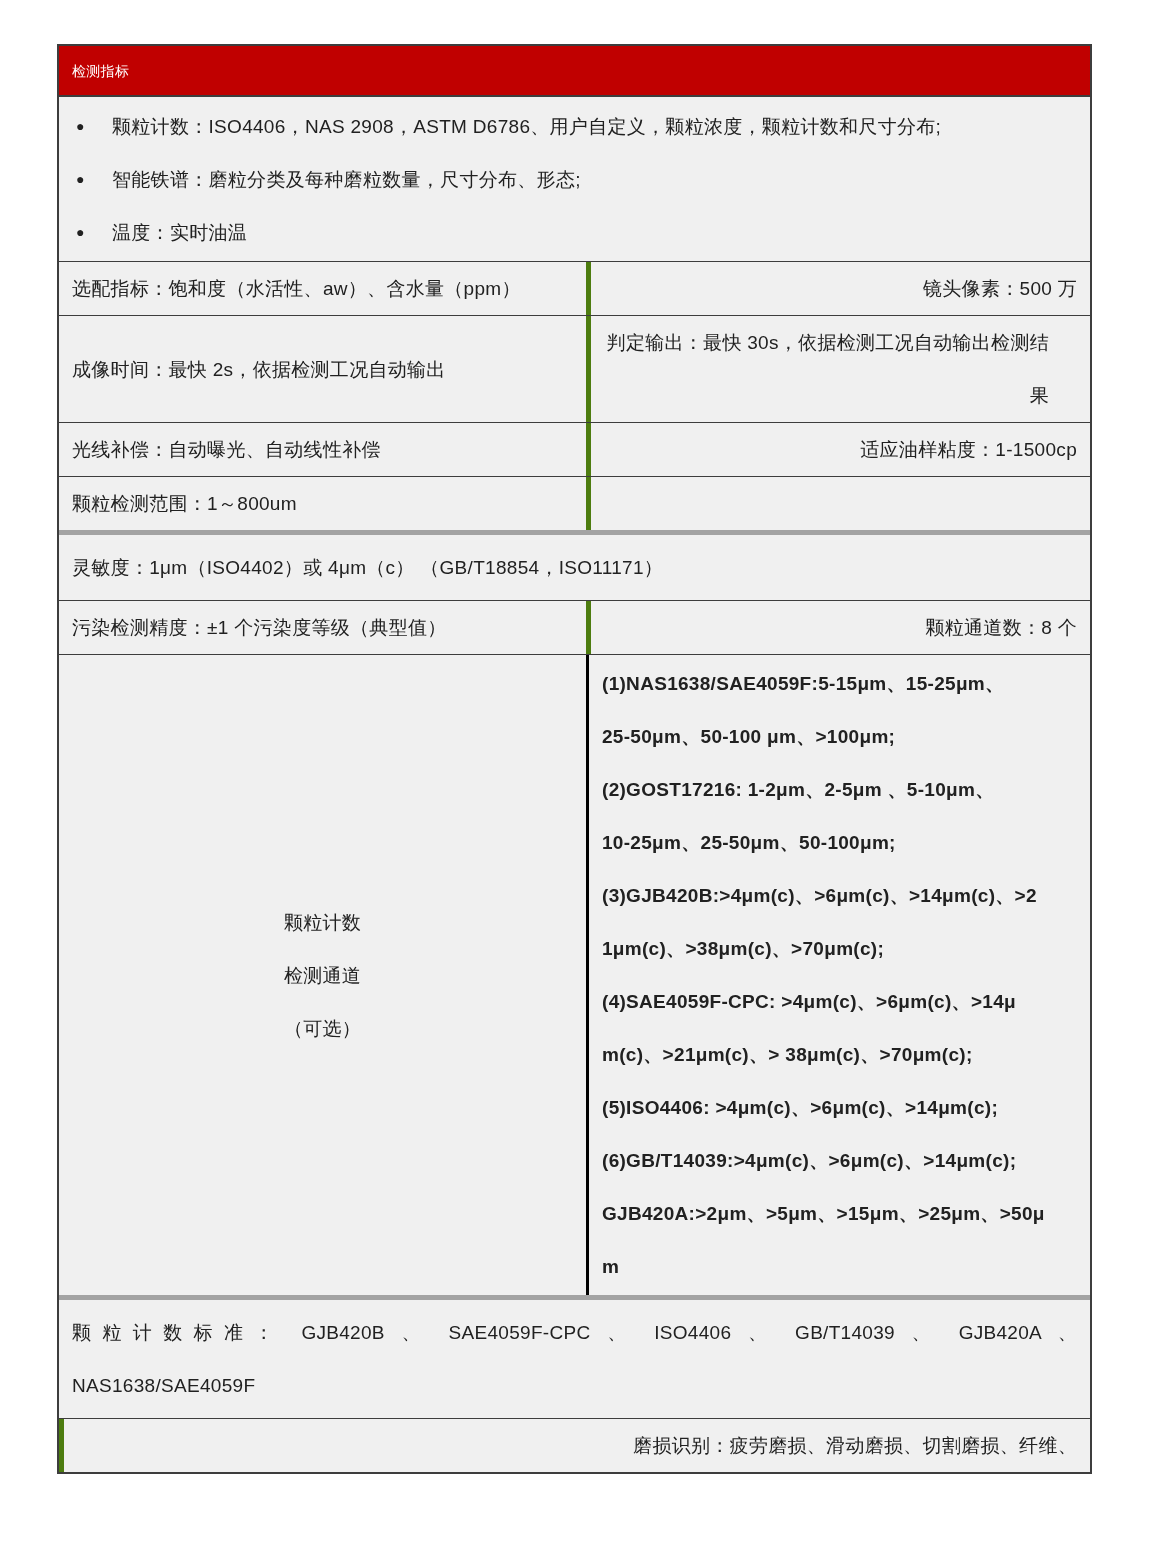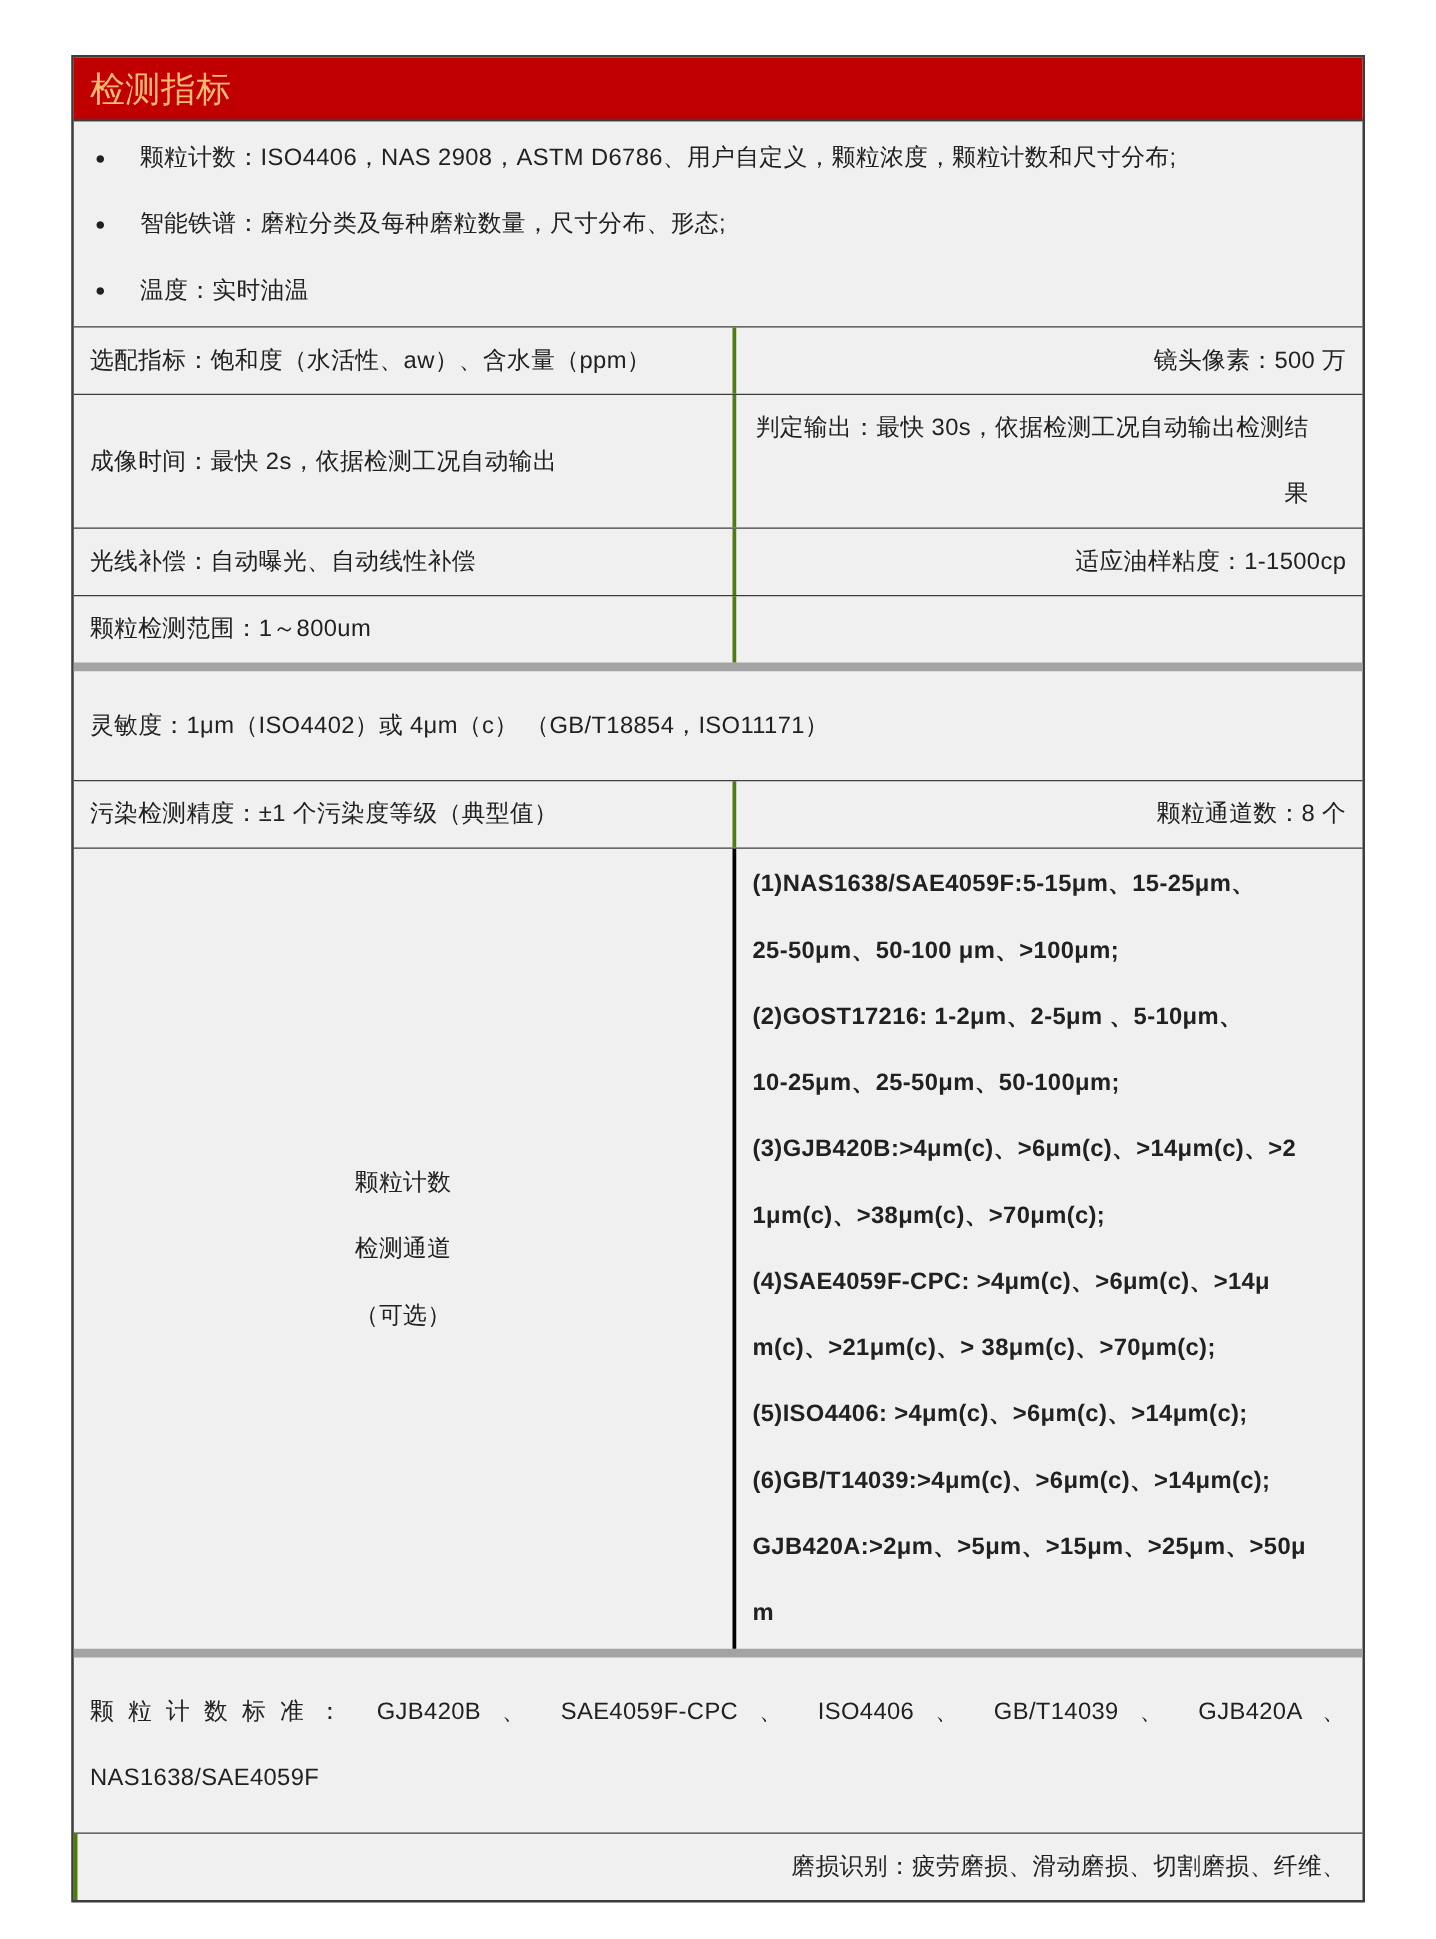--- a/index.html
+++ b/index.html
@@ -16,41 +16,41 @@
     box-sizing: border-box;
     border: 2px solid #3d3d3d;
     background: #f0f0f0;
     font-size: 19px;
     line-height: 53px;
     letter-spacing: 0.3px;
   }
 
   .hdr {
     background: #c00000;
-    color: #fdba74;
+    color: #ffffff;
     height: 51px; line-height: 51px;
     padding: 0 13px;
-    font-size: 28px;
+    font-size: 14px;
     border-bottom: 2px solid #3d3d3d;
     box-sizing: border-box;
   }
 
   .bullets { padding: 3px 0 2px 0; }
   .bullet-item { position: relative; padding-left: 53px; padding-right: 60px; }
   .bullet-dot {
     position: absolute; left: 17px; top: 0;
     font-size: 14px;
   }
 
   .row { display: flex; border-top: 1px solid #3d3d3d; }
   .cell { box-sizing: border-box; padding: 0 13px; text-align: right; }
   .cell-left { width: 527px; flex: 0 0 527px; display: flex; align-items: center; }
-  .cell-right { flex: 1 1 auto; border-left: 3px solid #4d7c0f; min-width: 0; }
+  .cell-right { flex: 1 1 auto; border-left: 5px solid #4d7c0f; min-width: 0; }
   .cell-right .inner { max-width: 445px; }
-  .full-row { border-top: 7px solid #a3a3a3; padding: 17px 13px; }
+  .full-row { border-top: 5px solid #a3a3a3; padding: 6px 13px; }
 
   .row-imaging { min-height: 106px; }
   .row-range .cell-right { min-height: 52px; }
 
   .row-channels { display: flex; border-top: 1px solid #3d3d3d; }
   .ch-left {
     width: 527px; flex: 0 0 527px;
     box-sizing: border-box; padding: 0 13px;
     display: flex; flex-direction: column; justify-content: center; align-items: center;
   }

